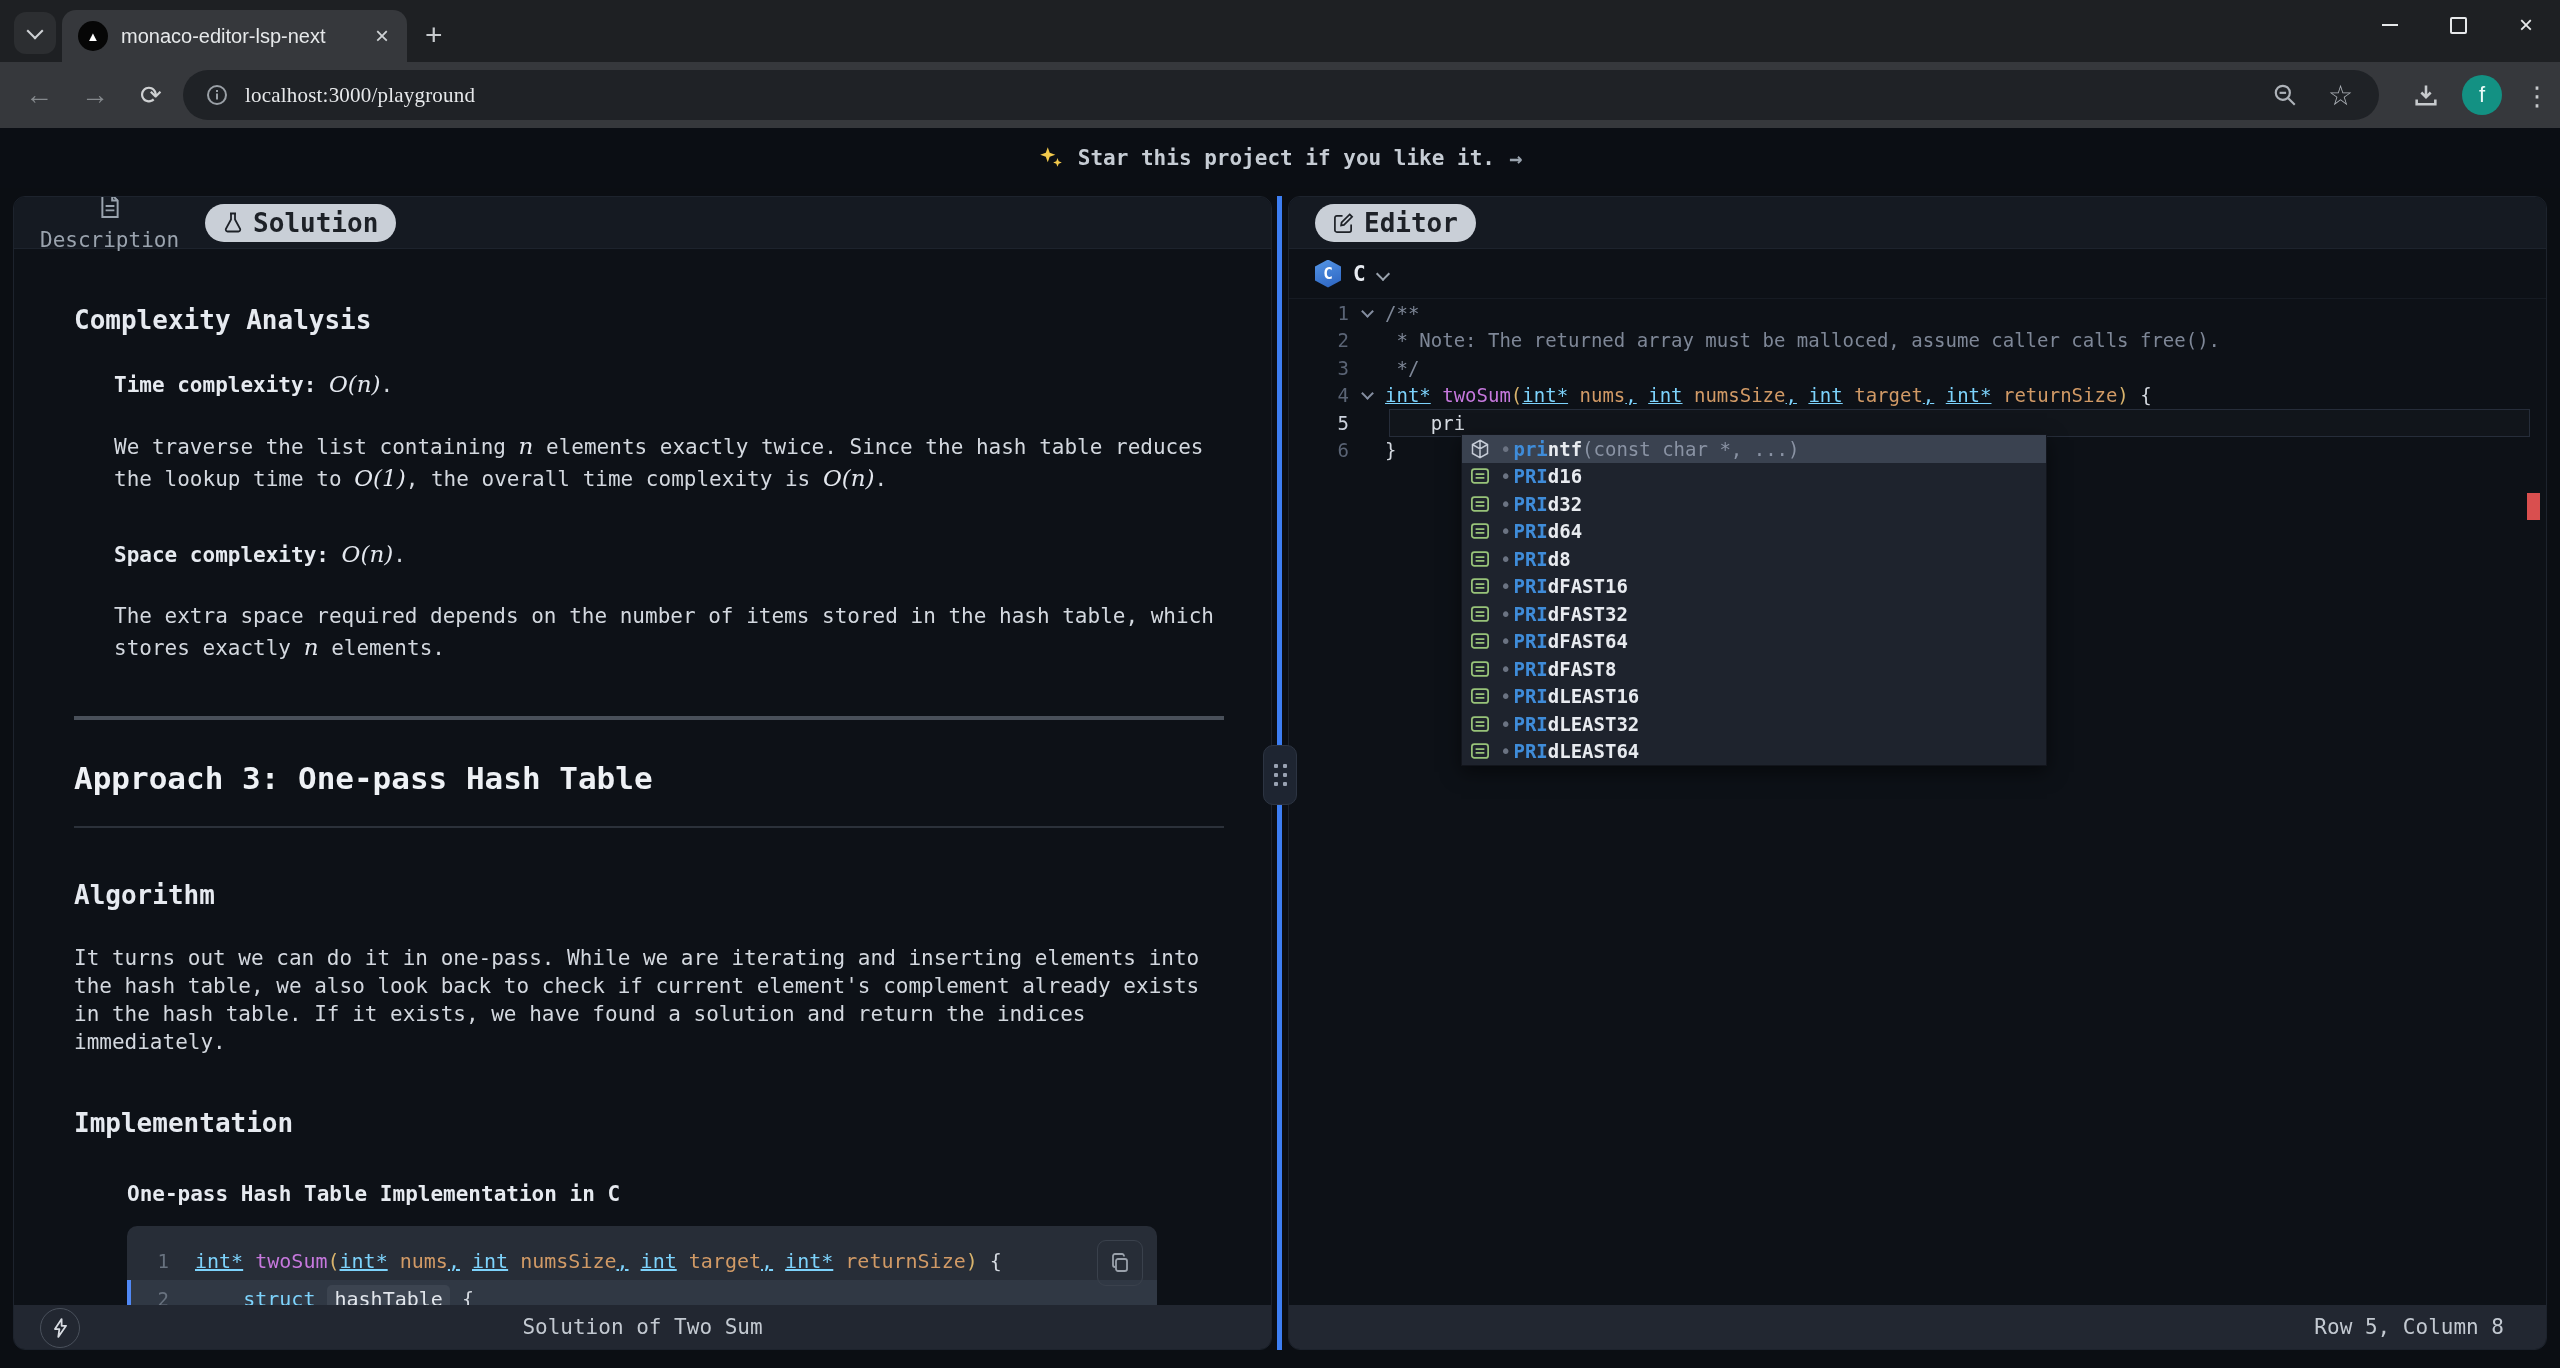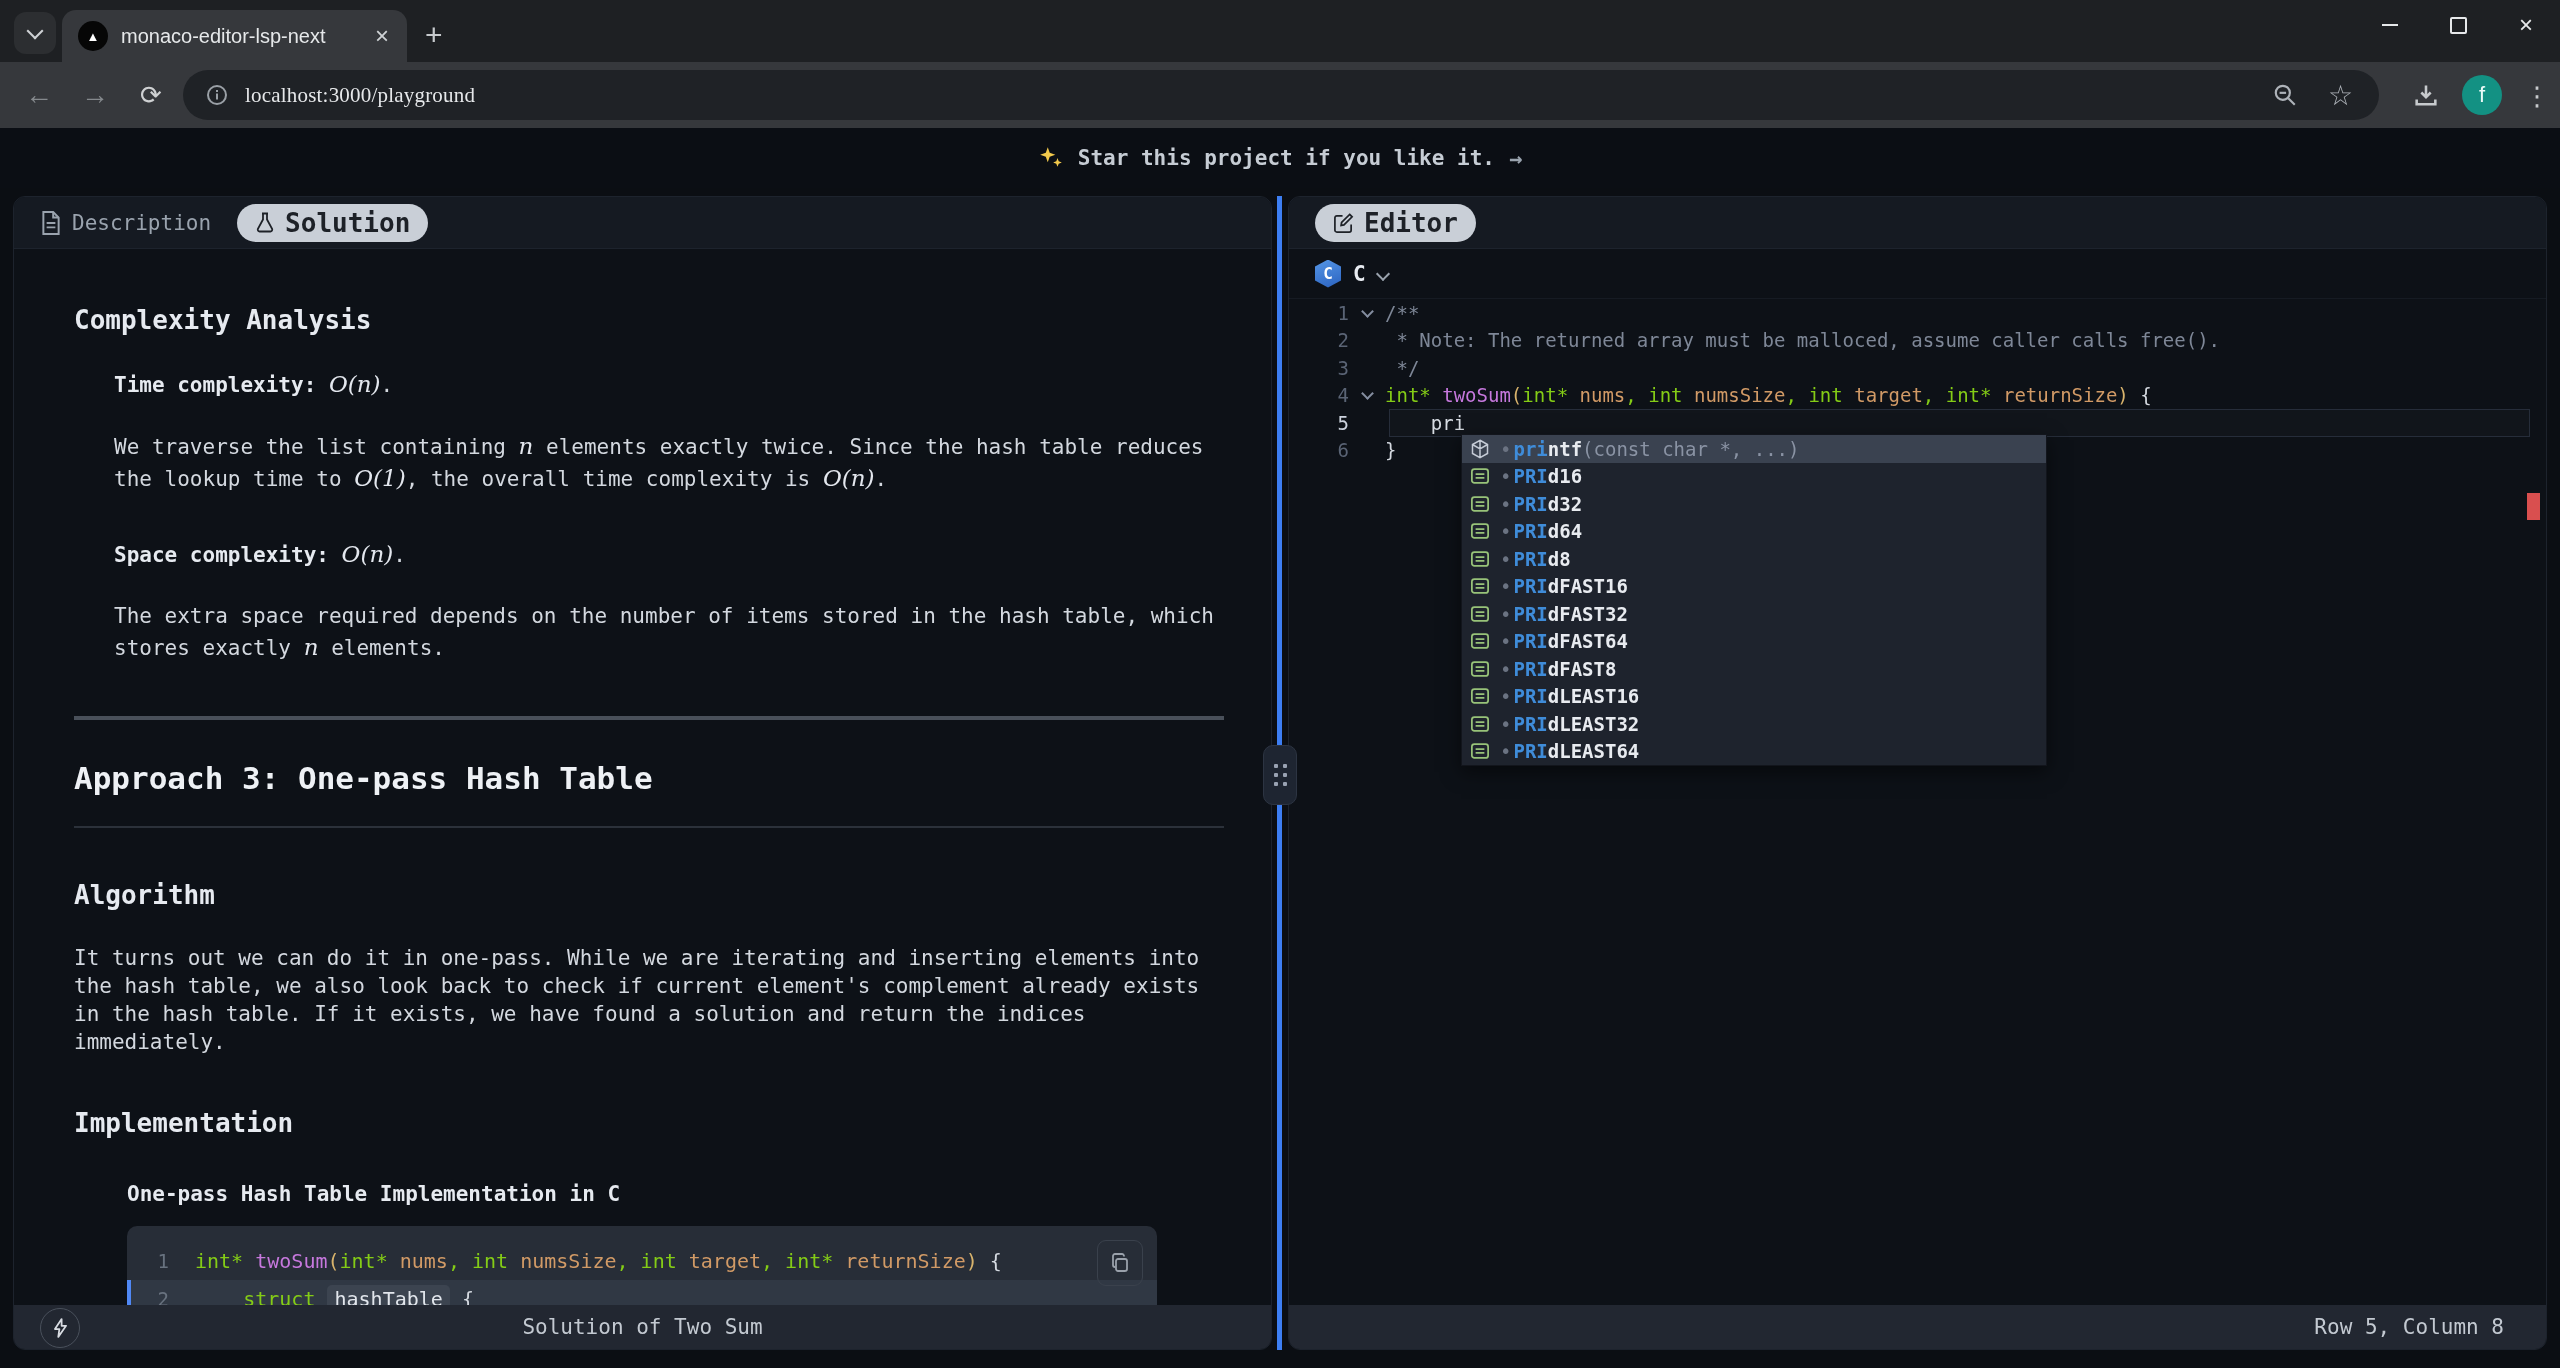--- a/index.html
+++ b/index.html
@@ -48,21 +48,21 @@
 
   
   .panel{position:absolute;top:196px;height:1154px;background:#0d1117;border:1px solid #1d232d;
       border-radius:12px;box-sizing:border-box;overflow:hidden;}
   #left-panel{left:13px;width:1259px;}
   #right-panel{left:1288px;width:1259px;}
   .panel-header{position:absolute;left:0;top:0;right:0;height:52px;background:#151a22;
       border-bottom:1px solid #1d232d;display:flex;align-items:center;padding:0 26px;box-sizing:border-box;}
   .pill{display:flex;align-items:center;gap:10px;height:38px;padding:0 18px;border-radius:19px;
       background:#c9cfd7;color:#1d2127;font-size:26px;font-weight:bold;}
-  .ghost-tab{display:flex;align-items:center;gap:10px;color:#9aa3ae;font-size:21px;margin-right:26px;}
+  .ghost-tab{display:flex;align-items:center;gap:10px;color:#9aa3ae;font-size:21px;margin-right:26px;flex-direction:column;}
 
   
   #doc{position:absolute;left:0;top:52px;right:0;bottom:44px;overflow:hidden;
       padding:56px 47px 4px 60px;box-sizing:border-box;}
   #doc h3{font-size:26px;color:#e6eaf0;margin:0 0 34px 0;font-weight:bold;}
   #doc .sub{margin-left:40px;}
   .para{font-size:21px;line-height:31px;color:#d3d8df;max-width:1165px;}
   .mt30{margin-top:30px;} .mt44{margin-top:44px;}
   .tk-bold{font-weight:bold;color:#e6eaf0;}
   .tk-m{font-family:"DejaVu Serif",serif;font-style:italic;font-size:23px;color:#e3e7ee;}
@@ -72,21 +72,21 @@
   #doc .h3b{margin-top:52px;}
   #code-label{margin:44px 0 20px 53px;font-size:21px;font-weight:bold;color:#e6eaf0;}
 
   
   #codeblock{position:relative;margin-left:53px;width:1030px;background:#272d37;border-radius:10px;
       padding:16px 0 16px 0;box-sizing:border-box;}
   .crow{display:flex;height:38px;align-items:center;border-left:4px solid transparent;}
   .crow.hl{background:#303844;border-left-color:#5088f5;}
   .crow .ln{flex:0 0 64px;text-align:right;padding-right:26px;color:#68727f;font-size:19px;box-sizing:border-box;}
   .crow .cd{white-space:pre;font-size:20px;color:#d4d9e0;}
-  .tok-r{color:#84cc16;} .tok-o{color:#d19a66;} .tok-p{color:#c678dd;}
+  .tok-r{color:#7dd3fc;text-decoration:underline;} .tok-o{color:#d19a66;} .tok-p{color:#c678dd;}
   .tok-g{color:#d8b36c;} .tok-w{color:#d4d9e0;}
   .tok-c{color:#7e8797;} 
   .tok-h{color:#e2e6ec;background:#3c4450;border-radius:5px;padding:2px 7px;}
   #copy-btn{position:absolute;top:14px;right:14px;width:46px;height:46px;border-radius:9px;
       border:1px solid #3a414c;display:flex;align-items:center;justify-content:center;background:transparent;}
 
   
   .panel-footer{position:absolute;left:0;right:0;bottom:0;height:44px;background:#222731;
       display:flex;align-items:center;justify-content:center;font-size:21px;color:#c3c9d1;}
   #bolt-btn{position:absolute;left:26px;top:3px;width:38px;height:38px;border-radius:50%;

